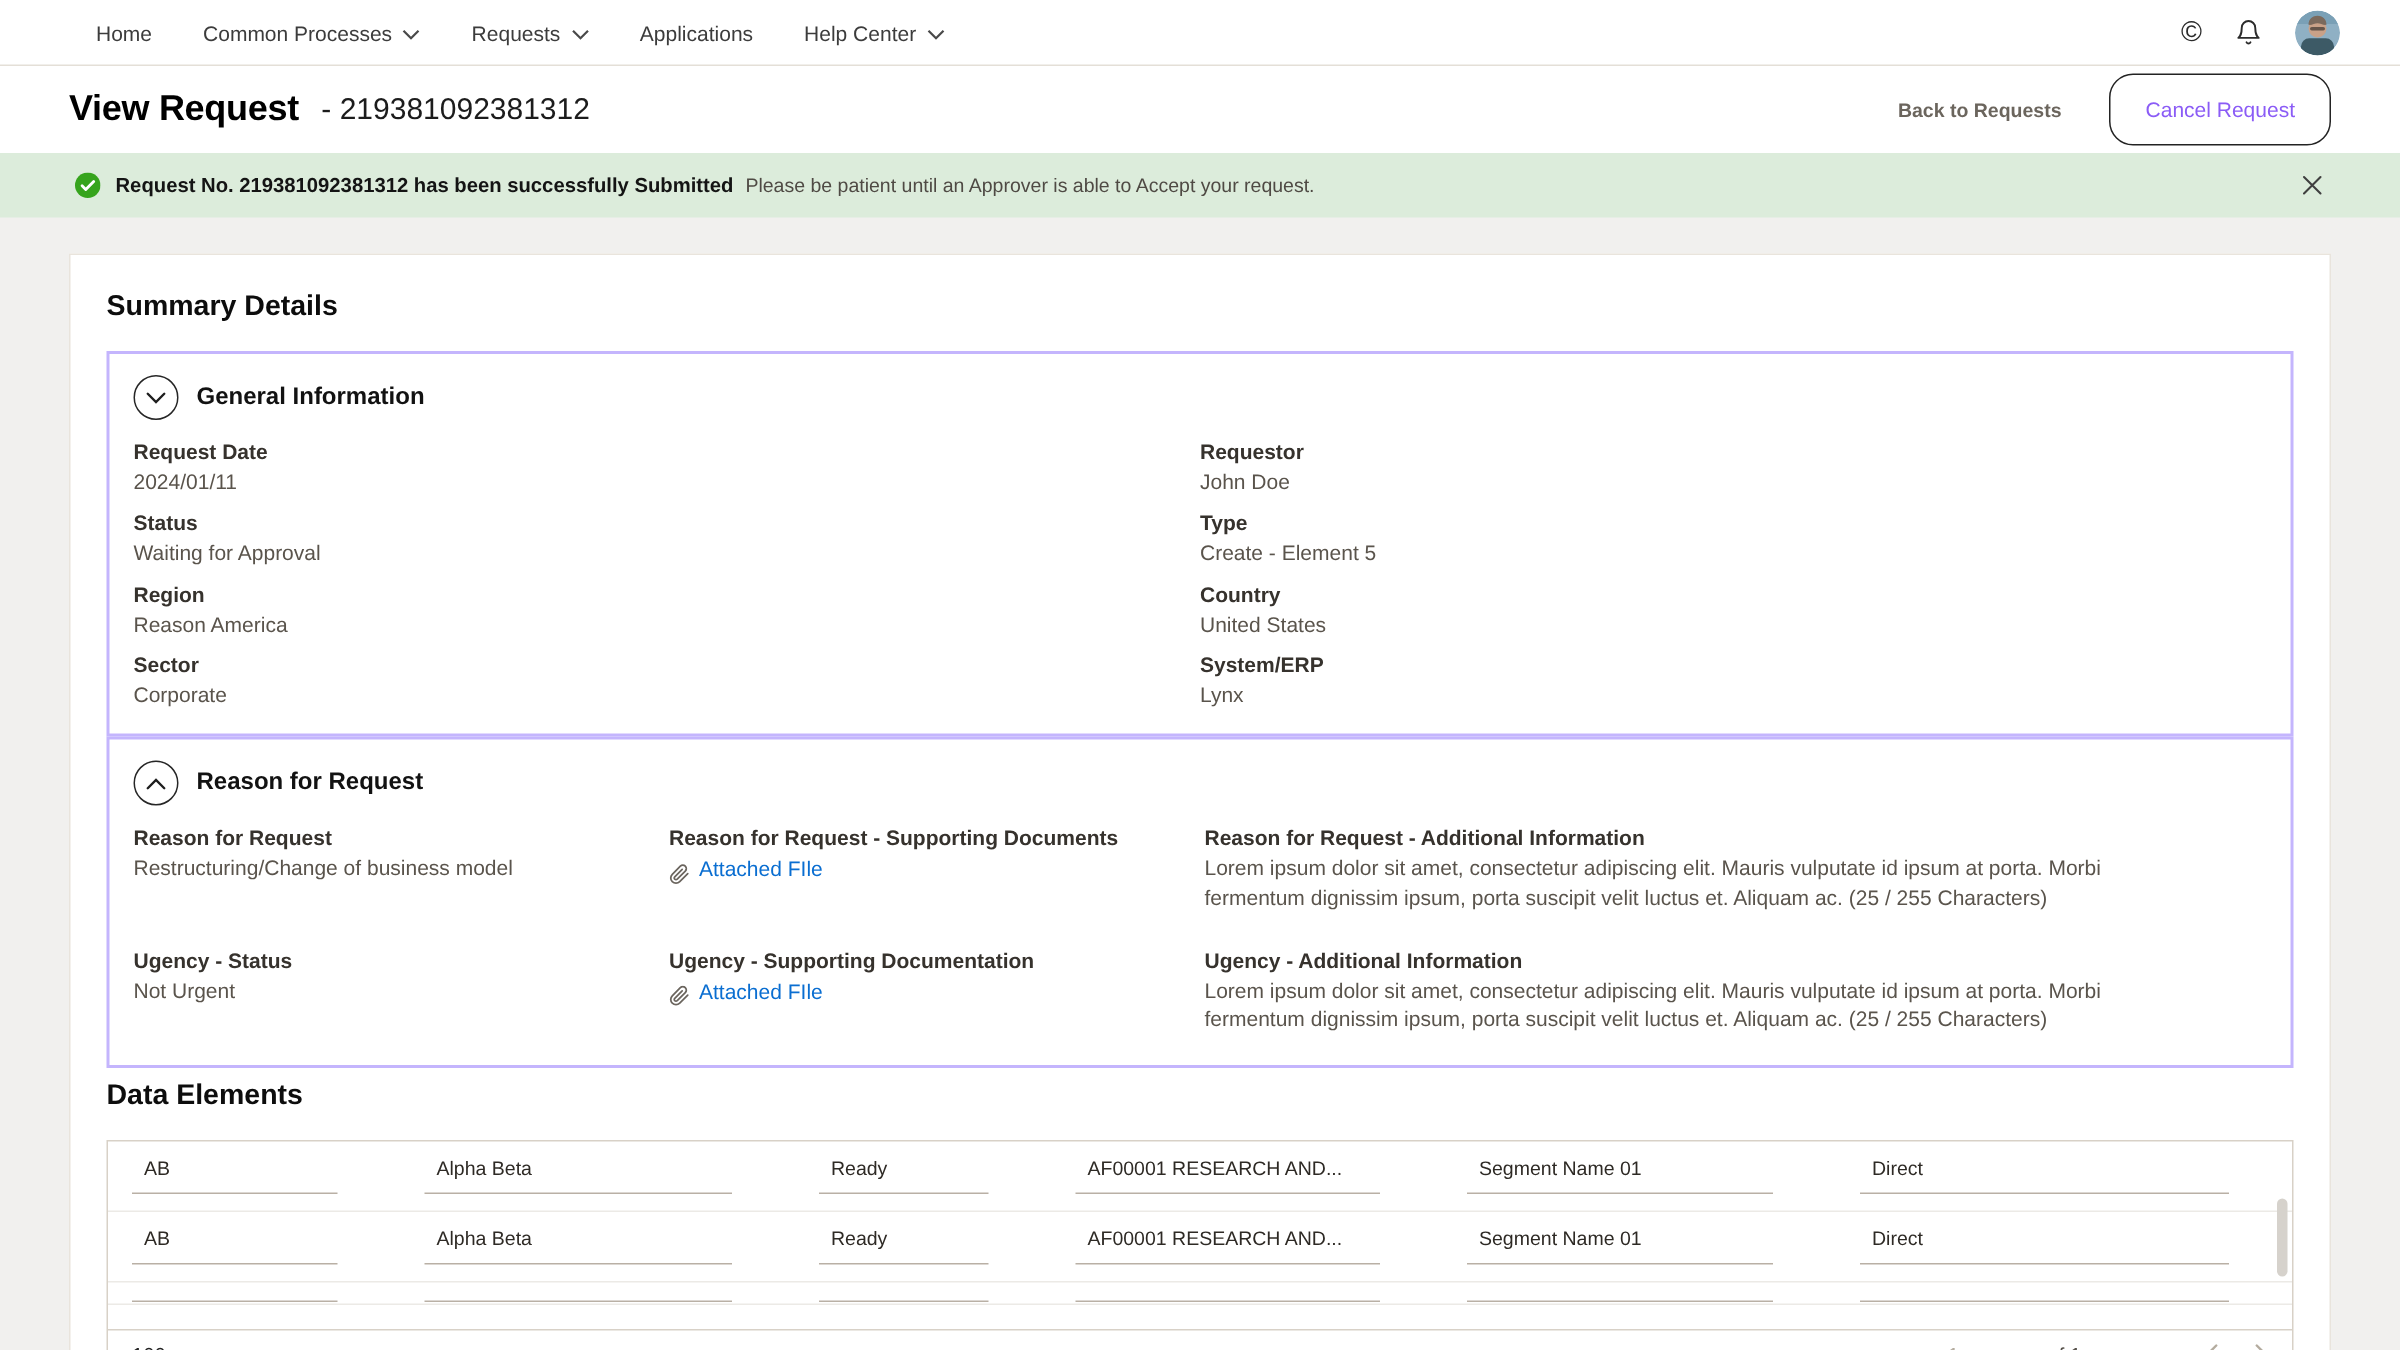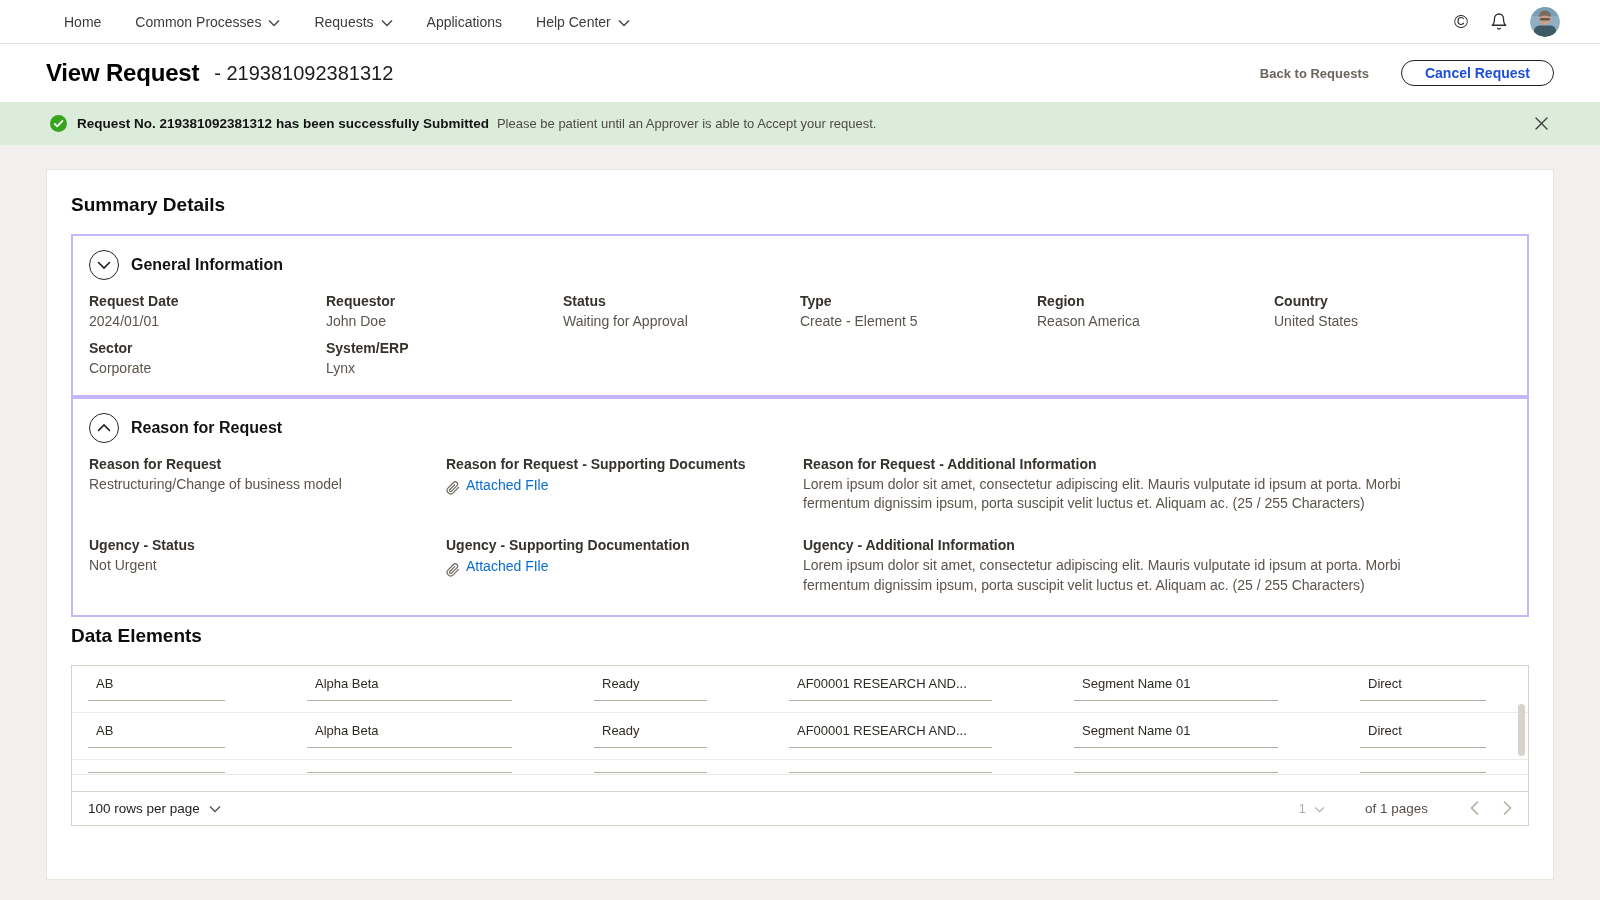--- a/index.html
+++ b/index.html
@@ -23,54 +23,54 @@
   .copyright-glyph { font-size:19px; line-height:1; color:#2b2b2b; }
   .avatar { width:30px; height:30px; border-radius:50%; overflow:hidden; display:block; }
 
   
   .page-header { height:58px; background:#fff; display:flex; align-items:center; padding:0 46px; }
   .page-title { font-size:24px; font-weight:bold; color:#000; letter-spacing:-0.2px; }
   .request-id { font-size:20px; font-weight:400; color:#1c1c1c; margin-left:15px; }
   .header-actions { margin-left:auto; display:flex; align-items:center; gap:32px; }
   .back-link { font-size:13px; font-weight:bold; color:#6b655d; cursor:pointer; }
   .cancel-btn {
-    height:26px; padding:0 23px; border-radius:16px; border:1px solid #232323;
-    background:#fff; font-family:inherit; font-size:14px; font-weight:bold; color:#1d4ed8; cursor:pointer;
+    height:48px; padding:0 23px; border-radius:16px; border:1px solid #232323;
+    background:#fff; font-family:inherit; font-size:14px; font-weight:normal; color:#8b5cf6; cursor:pointer;
   }
 
   
   .banner { height:43px; background:#dcecdb; display:flex; align-items:center; padding:0 48px 0 50px; }
   .banner .check { flex:0 0 auto; display:flex; margin-right:10px; }
   .banner-message { font-size:13.5px; font-weight:bold; color:#141414; }
   .banner-hint { font-size:13px; color:#4f4a44; margin-left:8px; }
   .banner-close { margin-left:auto; display:flex; cursor:pointer; color:#3f3f3f; background:none; border:none; padding:4px; }
 
   
   main { padding:24px 46px 0; }
   .card { background:#fff; border:1px solid #e9e4dc; padding:16px 24px 20px; min-height:711px; }
   .section-heading { font-size:19px; font-weight:bold; color:#0d0d0d; margin:8px 0 18px; }
   .panel { border:2px solid #c4b5fd; padding:14px 16px 16px; }
   .panel-header { display:flex; align-items:center; gap:12px; margin-bottom:13px; }
   .collapse-btn { width:30px; height:30px; border-radius:50%; border:1px solid #262626; background:#fff; display:flex; align-items:center; justify-content:center; cursor:pointer; color:#1e1e1e; padding:0; }
   .panel-title { font-size:16px; font-weight:bold; color:#121212; margin:0; }
 
-  .grid4 { display:grid; grid-template-columns:repeat(6,1fr); row-gap:9px; }
+  .grid4 { display:grid; grid-template-columns:repeat(2,1fr); row-gap:9px; }
   .grid3 { display:grid; grid-template-columns:357px 357px 1fr; row-gap:24px; padding-bottom:4px; }
   .field .label { font-size:14px; font-weight:bold; color:#36322d; margin-bottom:3px; }
   .field .value { font-size:14px; color:#5a544c; line-height:1.38; }
   .field .value.wide { max-width:662px; }
   .file-link { display:inline-flex; align-items:flex-end; gap:6px; font-size:14px; color:#0a6ed1; cursor:pointer; margin-top:1px; }
   .file-link .clip { display:flex; color:#6b655e; }
 
   
   .tbl { border:1px solid #d8d1c7; position:relative; background:#fff; }
   .tgrid { display:grid; grid-template-columns:195px 263px 171px 261px 262px 1fr; }
   .th { padding:10px 4px 9px 9px; font-size:13.5px; font-weight:bold; color:#111; white-space:nowrap; overflow:hidden; }
   .thead { border-bottom:1px solid #eceae6; }
-  .trow { height:47px; border-bottom:1px solid #eceae6;gap:24px; }
+  .trow { height:47px; border-bottom:1px solid #eceae6; }
   .cellval {
     display:block; margin:10px 42px 0 16px; padding:0 0 9px 8px;
     border-bottom:1px solid #b9b0a5; font-size:13px; color:#2e2a25; white-space:nowrap; overflow:hidden;
   }
   .trow.partial { height:15px; border-bottom:1px solid #eceae6; overflow:hidden; }
   .trow.partial .cellval { margin-top:0; height:13px; padding:0 0 12px 8px; }
   .tbl-spacer { height:16px; }
   .tfoot { border-top:1px solid #d8d1c7; height:34px; display:flex; align-items:center; padding:0 16px; }
   .rpp { display:flex; align-items:center; gap:9px; font-size:13.5px; color:#222; cursor:pointer; }
   .pager { margin-left:auto; display:flex; align-items:center; }
@@ -173,21 +173,21 @@
         <button class="collapse-btn">
           <span><svg width="14" height="9" viewBox="0 0 14 9">
                 <path d="M1.5 1.5l5.5 5.5 5.5-5.5" fill="none" stroke="currentColor" stroke-width="1.6" stroke-linecap="round"></path>
               </svg></span>
         </button>
         <h3 class="panel-title">General Information</h3>
       </div>
       <div class="grid4">
         <div class="field">
           <div class="label">Request Date</div>
-          <div class="value">2024/01/01</div>
+          <div class="value">2024/01/11</div>
         </div>
         <div class="field">
           <div class="label">Requestor</div>
           <div class="value">John Doe</div>
         </div>
         <div class="field">
           <div class="label">Status</div>
           <div class="value">Waiting for Approval</div>
         </div>
         <div class="field">

